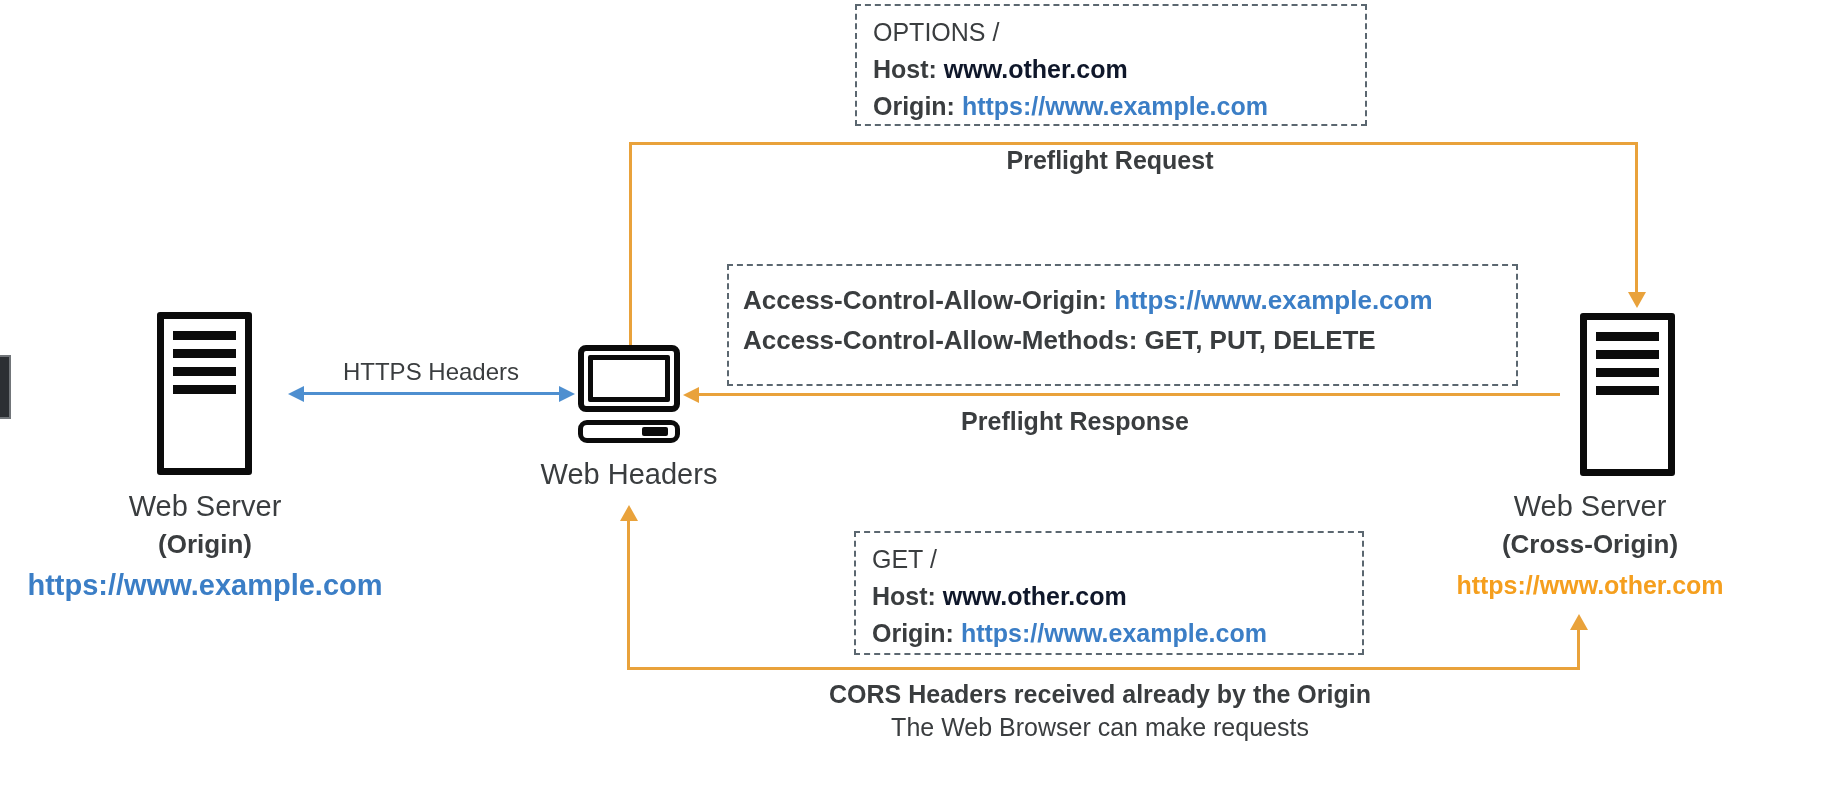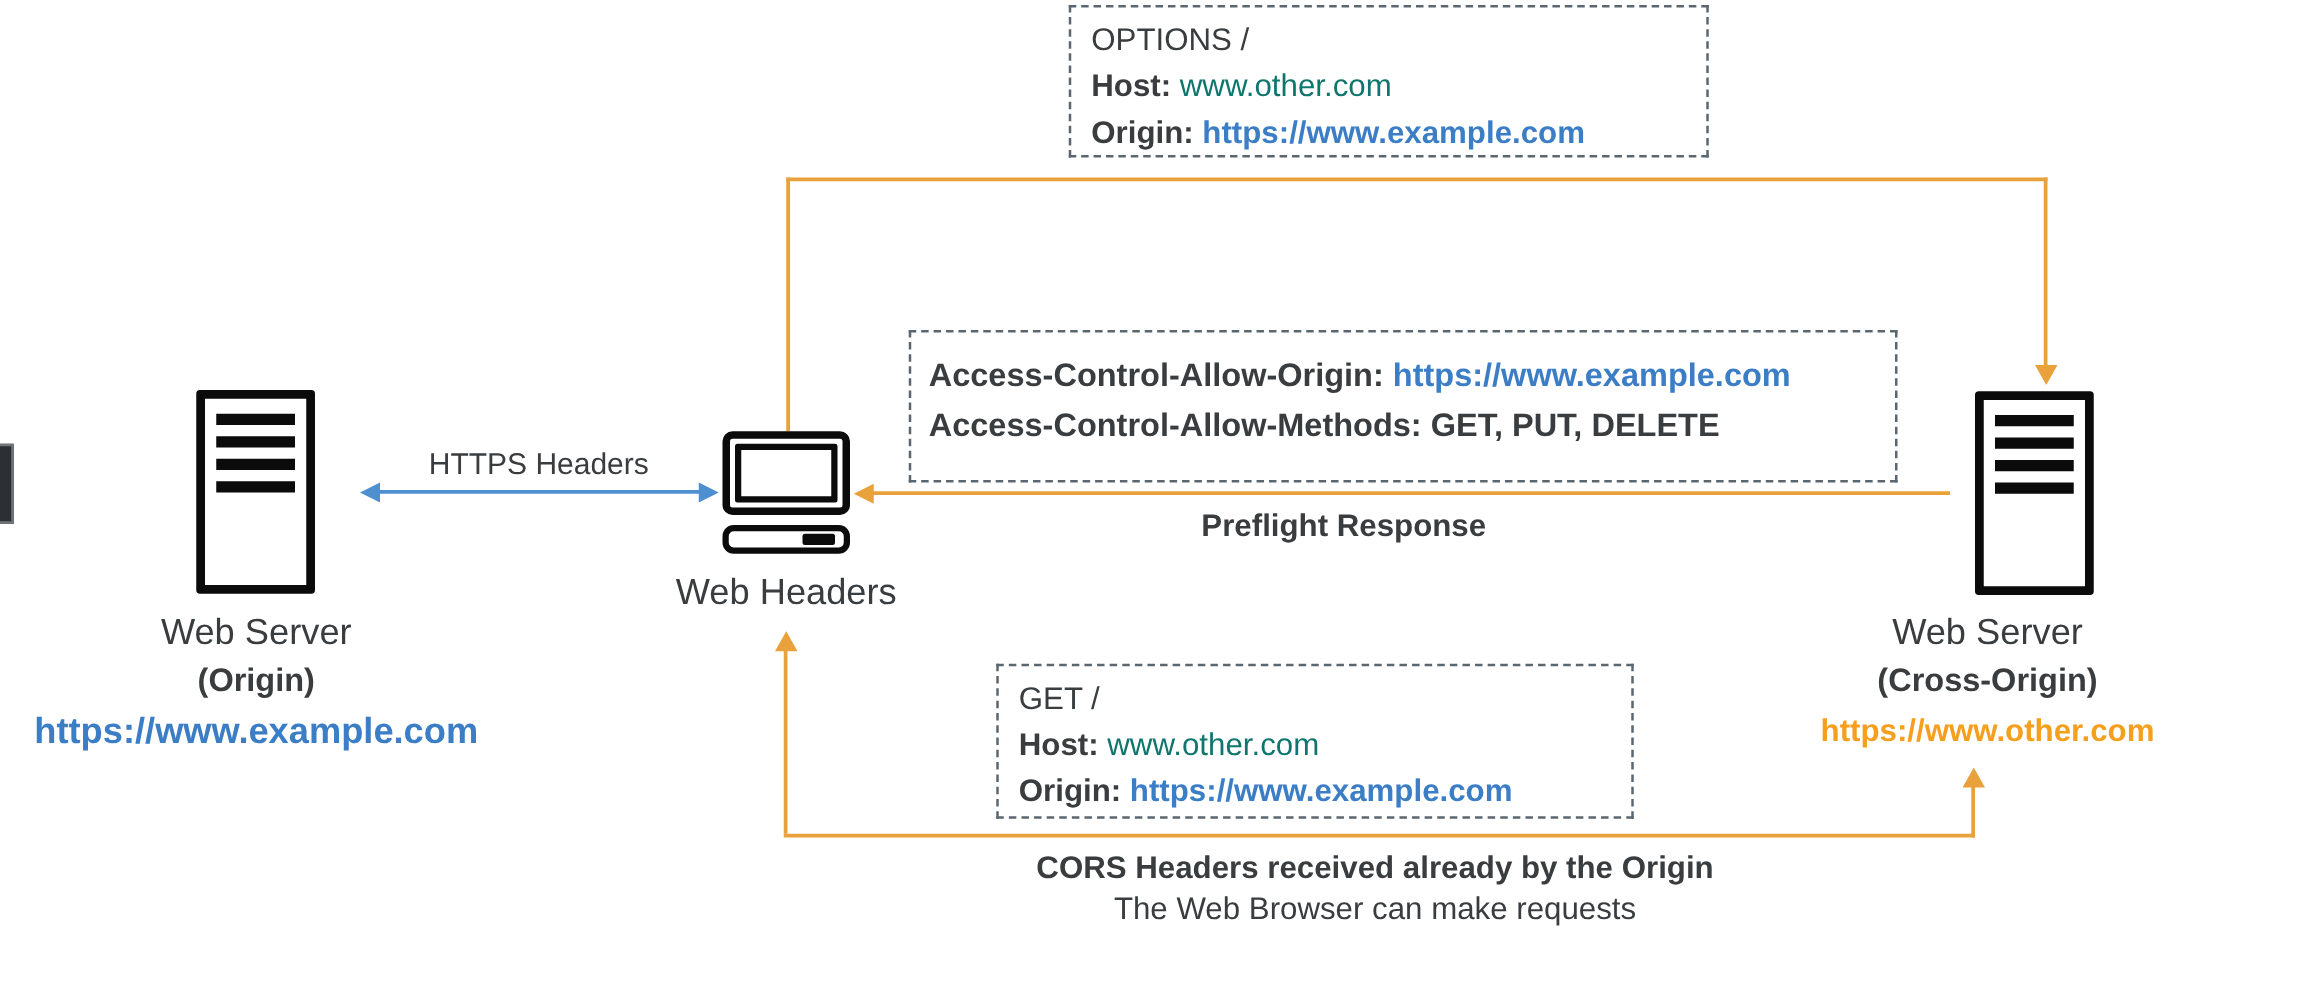--- a/index.html
+++ b/index.html
@@ -8,21 +8,21 @@
     font-family:"Liberation Sans", sans-serif;color:#3a3d3f;
   }
   .cx{transform:translateX(-50%);}
   
   .msgbox{
     position:absolute;border:2px dashed #5b6770;background:#ffffff;
     box-sizing:border-box;
   }
   .msgbox .ln{white-space:nowrap;}
   .k{font-weight:bold;color:#3a3d3f;}
-  .v-orange{font-weight:normal;color:#0f766e;}
+  .v-orange{font-weight:bold;color:#0f172a;}
   .v-blue{font-weight:bold;color:#3b7ec6;}
   .plain{font-weight:normal;color:#3a3d3f;}
   
   .server{
     position:absolute;width:81px;height:149px;border:7px solid #0b0b0b;
     border-radius:3px;background:#ffffff;
   }
   .server .bar{position:absolute;left:9px;width:63px;height:9px;background:#0b0b0b;}
   
   .monitor{position:absolute;left:578px;top:345px;width:90px;height:55px;
@@ -76,36 +76,37 @@
 
   <div class="msgbox" style="left:727px;top:264px;width:791px;height:122px;padding:14px 0 0 14px;font-size:26px;line-height:40px;">
     <div class="ln">
       <span class="k">Access-Control-Allow-Origin: </span><span class="v-blue">https://www.example.com</span>
     </div>
     <div class="ln">
       <span class="k">Access-Control-Allow-Methods: GET, PUT, DELETE</span>
     </div>
   </div>
 
-  <div class="msgbox" style="left:797px;top:531px;width:510px;height:124px;padding:8px 0 0 16px;font-size:25px;line-height:37px;">
+  <div class="msgbox" style="left:854px;top:531px;width:510px;height:124px;padding:8px 0 0 16px;font-size:25px;line-height:37px;">
     <div class="ln">
       <span class="plain">GET /</span>
     </div>
     <div class="ln">
       <span class="k">Host: </span><span class="v-orange">www.other.com</span>
     </div>
     <div class="ln">
       <span class="k">Origin: </span><span class="v-blue">https://www.example.com</span>
     </div>
   </div>
 
   <div class="vline orange" style="left:629px;top:142px;height:203px;"></div>
   <div class="hline orange" style="left:629px;top:142px;width:1009px;"></div>
   <div class="vline orange" style="left:1635px;top:142px;height:152px;"></div>
   <div class="ah down-o" style="left:1628px;top:292px;"></div>
+  <div class="lbl bold cx" style="left:1110px;top:146px;font-size:25px;">Preflight Request</div>
 
   <div class="hline orange" style="left:697px;top:393px;width:863px;"></div>
   <div class="ah left-o" style="left:683px;top:387px;"></div>
   <div class="lbl bold cx" style="left:1065px;top:407px;font-size:25px;margin-left:10px;">Preflight Response</div>
 
   <div class="vline orange" style="left:627px;top:520px;height:147px;"></div>
   <div class="ah up-o" style="left:620px;top:505px;"></div>
   <div class="hline orange" style="left:627px;top:667px;width:953px;"></div>
   <div class="vline orange" style="left:1577px;top:629px;height:41px;"></div>
   <div class="ah up-o" style="left:1570px;top:614px;"></div>

